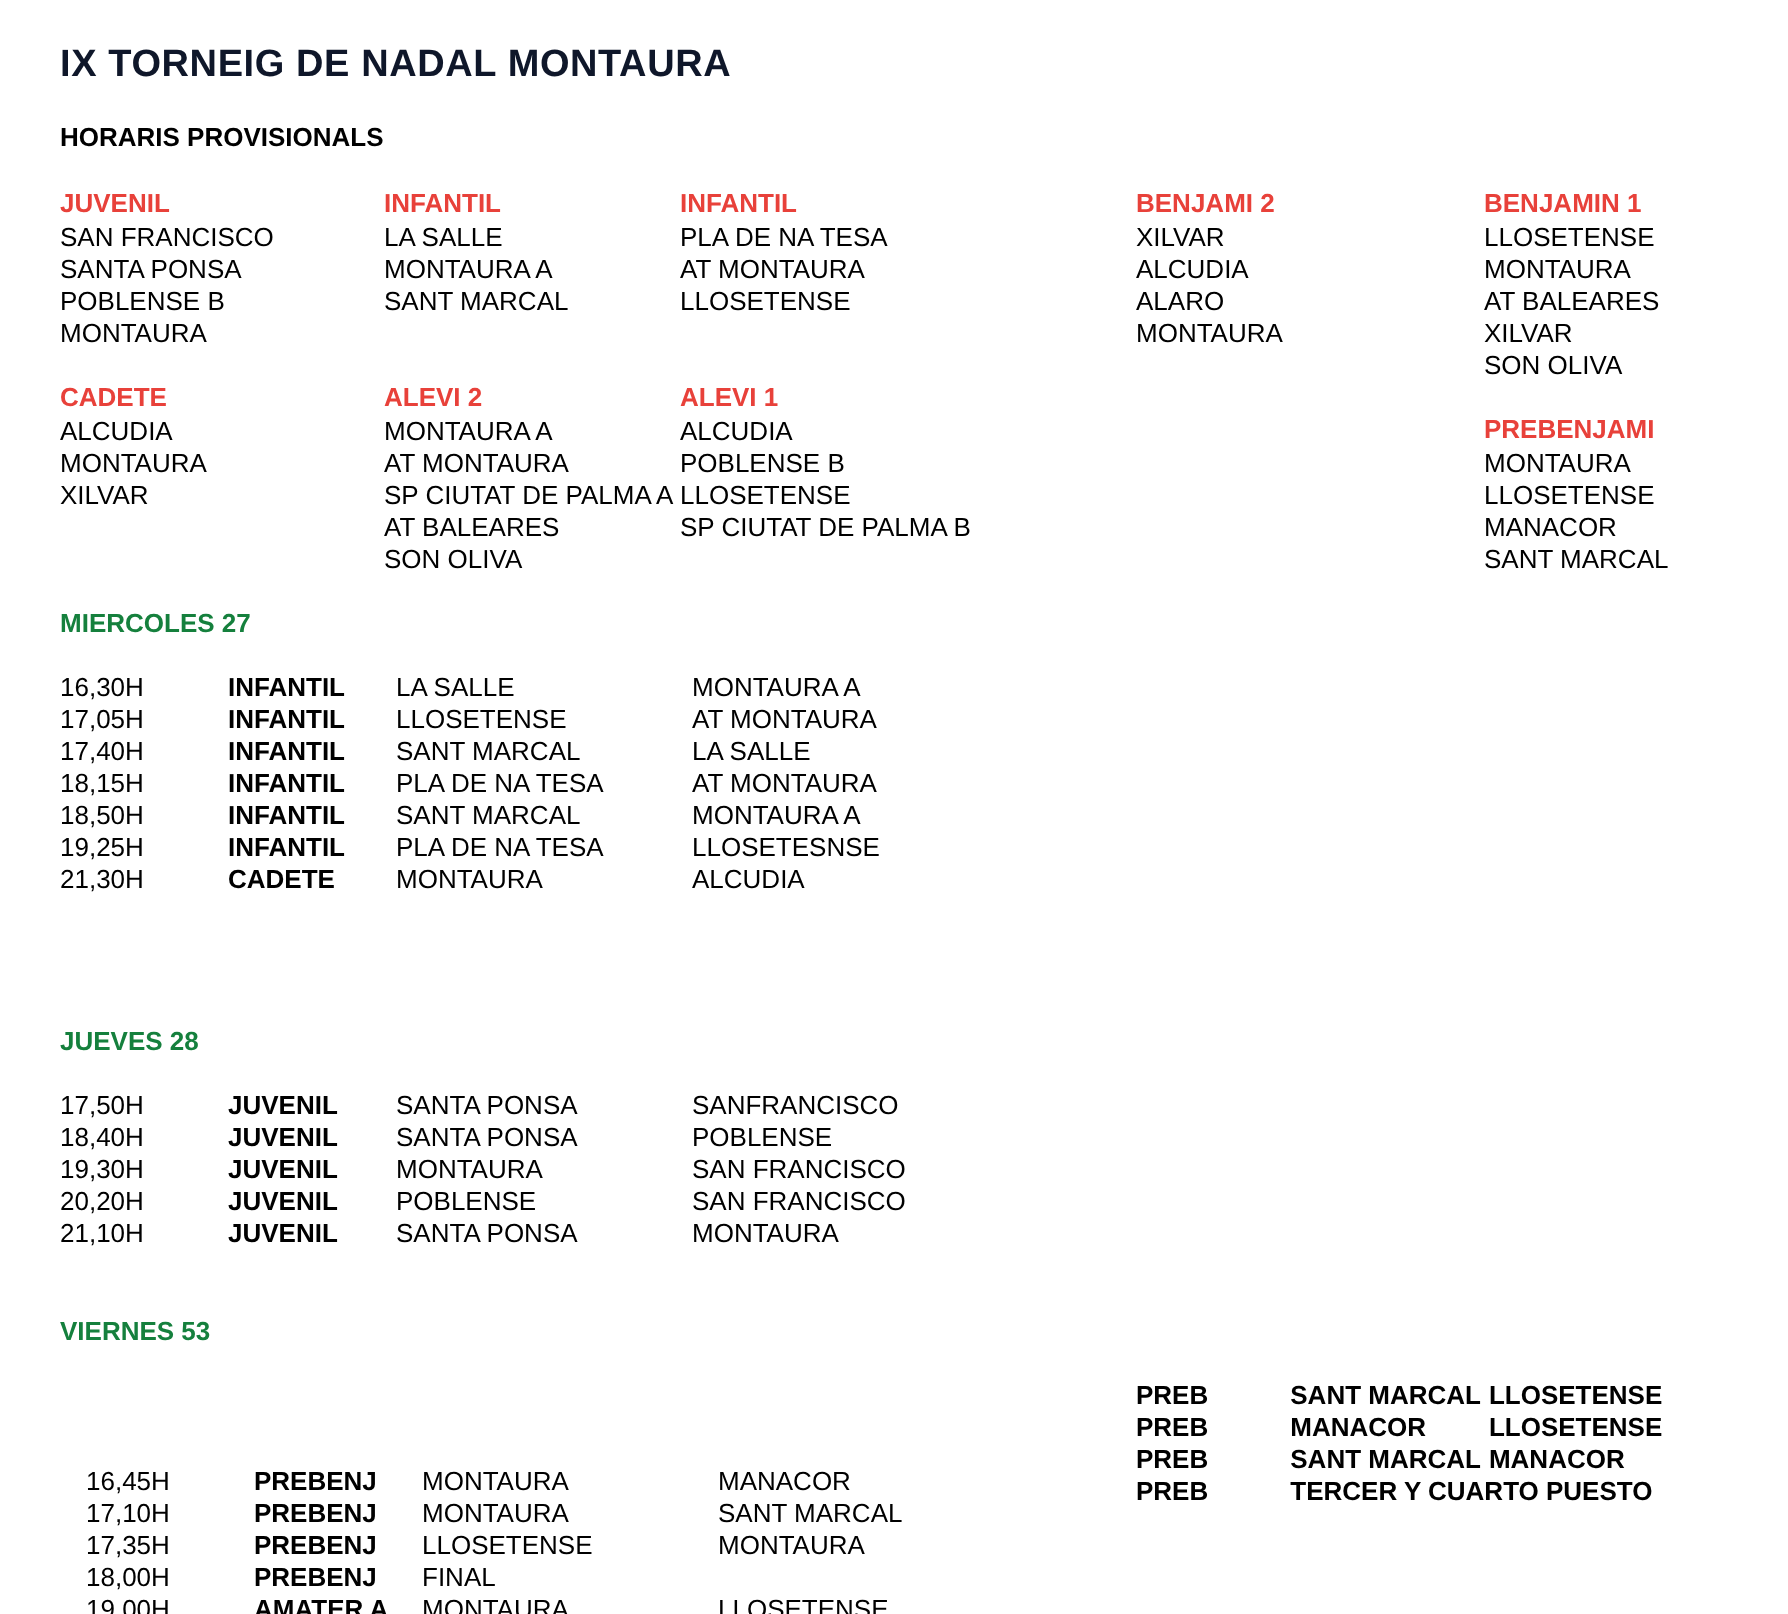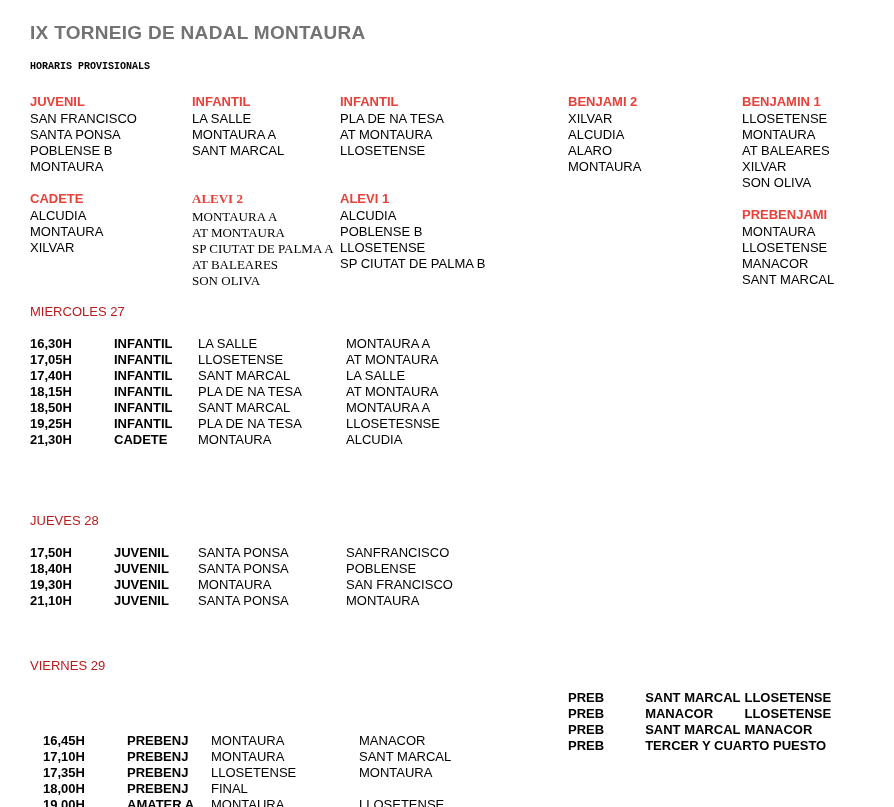--- a/index.html
+++ b/index.html
@@ -19,31 +19,30 @@
     position: relative;
     width: 894px;
     height: 807px;
   }
   .title {
     position: absolute;
     left: 30px;
     top: 22px;
     font-size: 19px;
     font-weight: bold;
-    color: #737373;
+    color: #0f172a;
     letter-spacing: 0.3px;
   }
   .subtitle {
     position: absolute;
     left: 30px;
     top: 61px;
-    font-size: 10px;
+    font-size: 13px;
     font-weight: bold;
     color: #000000;
-    font-family: Liberation Mono, monospace;
   }
   .cat-head {
     font-size: 13px;
     font-weight: bold;
     color: #e8413a;
     margin: 0 0 2px 0;
     white-space: nowrap;
   }
   .cat-item {
     font-size: 13px;
@@ -54,29 +53,29 @@
   .group {
     position: absolute;
   }
   
   .g-juvenil    { left: 30px;  top: 94px; }
   .g-infantil   { left: 192px; top: 94px; }
   .g-infantil2  { left: 340px; top: 94px; }
   .g-benjami2   { left: 568px; top: 94px; }
   .g-benjamin1  { left: 742px; top: 94px; }
   .g-cadete     { left: 30px;  top: 191px; }
-  .g-alevi2     { left: 192px; top: 191px; font-family: Liberation Serif, serif; }
+  .g-alevi2     { left: 192px; top: 191px; }
   .g-alevi1     { left: 340px; top: 191px; }
   .g-prebenjami { left: 742px; top: 207px; }
 
   .day-head {
     position: absolute;
     font-size: 13px;
-    font-weight: normal;
-    color: #b91c1c;
+    font-weight: bold;
+    color: #15803d;
     text-align: right;
   }
   .d-mier { left: 30px; top: 304px; }
   .d-jue  { left: 30px; top: 513px; }
   .d-vie  { left: 30px; top: 658px; }
 
   .sched {
     position: absolute;
     border-collapse: collapse;
   }
@@ -85,21 +84,21 @@
   .s-vie  { left: 43px; top: 690px; margin-top: 43px; }
   .s-vie-right { left: 568px; top: 690px; }
 
   .sched td {
     font-size: 13px;
     line-height: 16px;
     padding: 0;
     vertical-align: top;
     white-space: nowrap;
   }
-  .c-time { width: 84px; font-weight: bold; }
+  .c-time { width: 84px; }
   .c-cat  { width: 84px; font-weight: bold; }
   .c-home { width: 148px; }
   .c-away { width: 200px; }
 
   .c-rcat  { width: 84px; font-weight: bold; }
   .c-rhome { width: 100px; font-weight: bold; }
   .c-raway { width: 160px; font-weight: bold; }
 </style>
 </head>
 <body>
@@ -243,29 +242,35 @@
         <td class="c-home">SANTA PONSA</td>
         <td class="c-away">POBLENSE</td>
       </tr>
       <tr>
         <td class="c-time">19,30H</td>
         <td class="c-cat">JUVENIL</td>
         <td class="c-home">MONTAURA</td>
         <td class="c-away">SAN FRANCISCO</td>
       </tr>
       <tr>
+        <td class="c-time">20,20H</td>
+        <td class="c-cat">JUVENIL</td>
+        <td class="c-home">POBLENSE</td>
+        <td class="c-away">SAN FRANCISCO</td>
+      </tr>
+      <tr>
         <td class="c-time">21,10H</td>
         <td class="c-cat">JUVENIL</td>
         <td class="c-home">SANTA PONSA</td>
         <td class="c-away">MONTAURA</td>
       </tr>
     </tbody>
   </table>
 
-  <div class="day-head d-vie">VIERNES 29</div>
+  <div class="day-head d-vie">VIERNES 53</div>
   <table class="sched s-vie">
     <tbody>
       <tr>
         <td class="c-time">16,45H</td>
         <td class="c-cat">PREBENJ</td>
         <td class="c-home">MONTAURA</td>
         <td class="c-away">MANACOR</td>
       </tr>
       <tr>
         <td class="c-time">17,10H</td>

